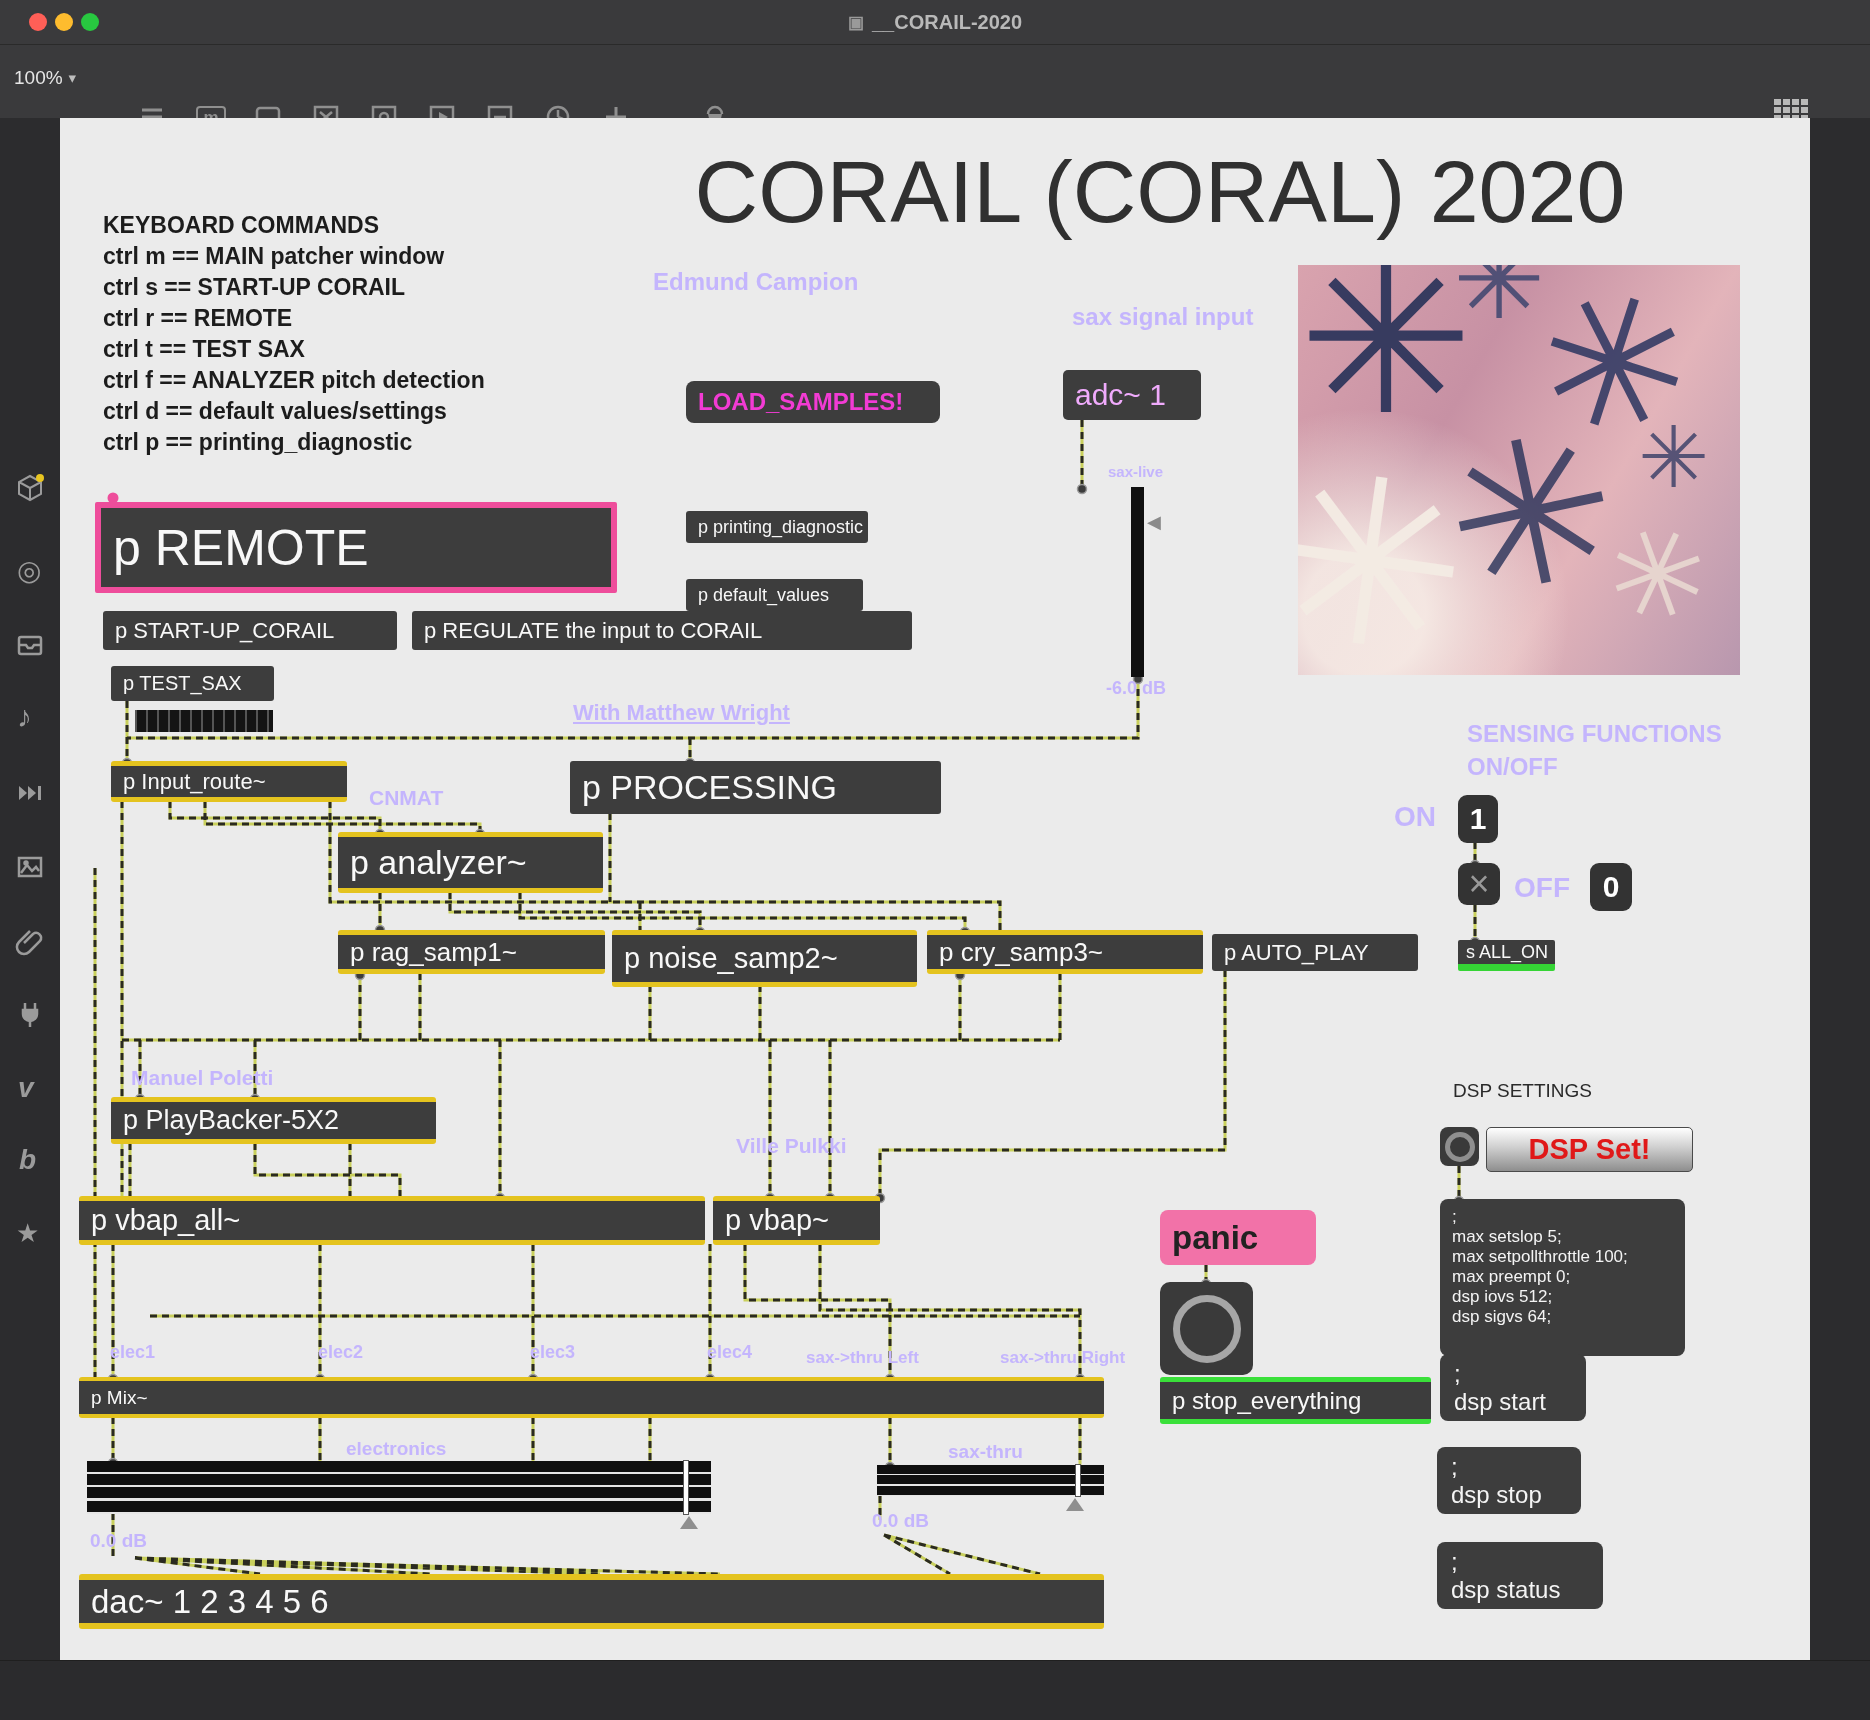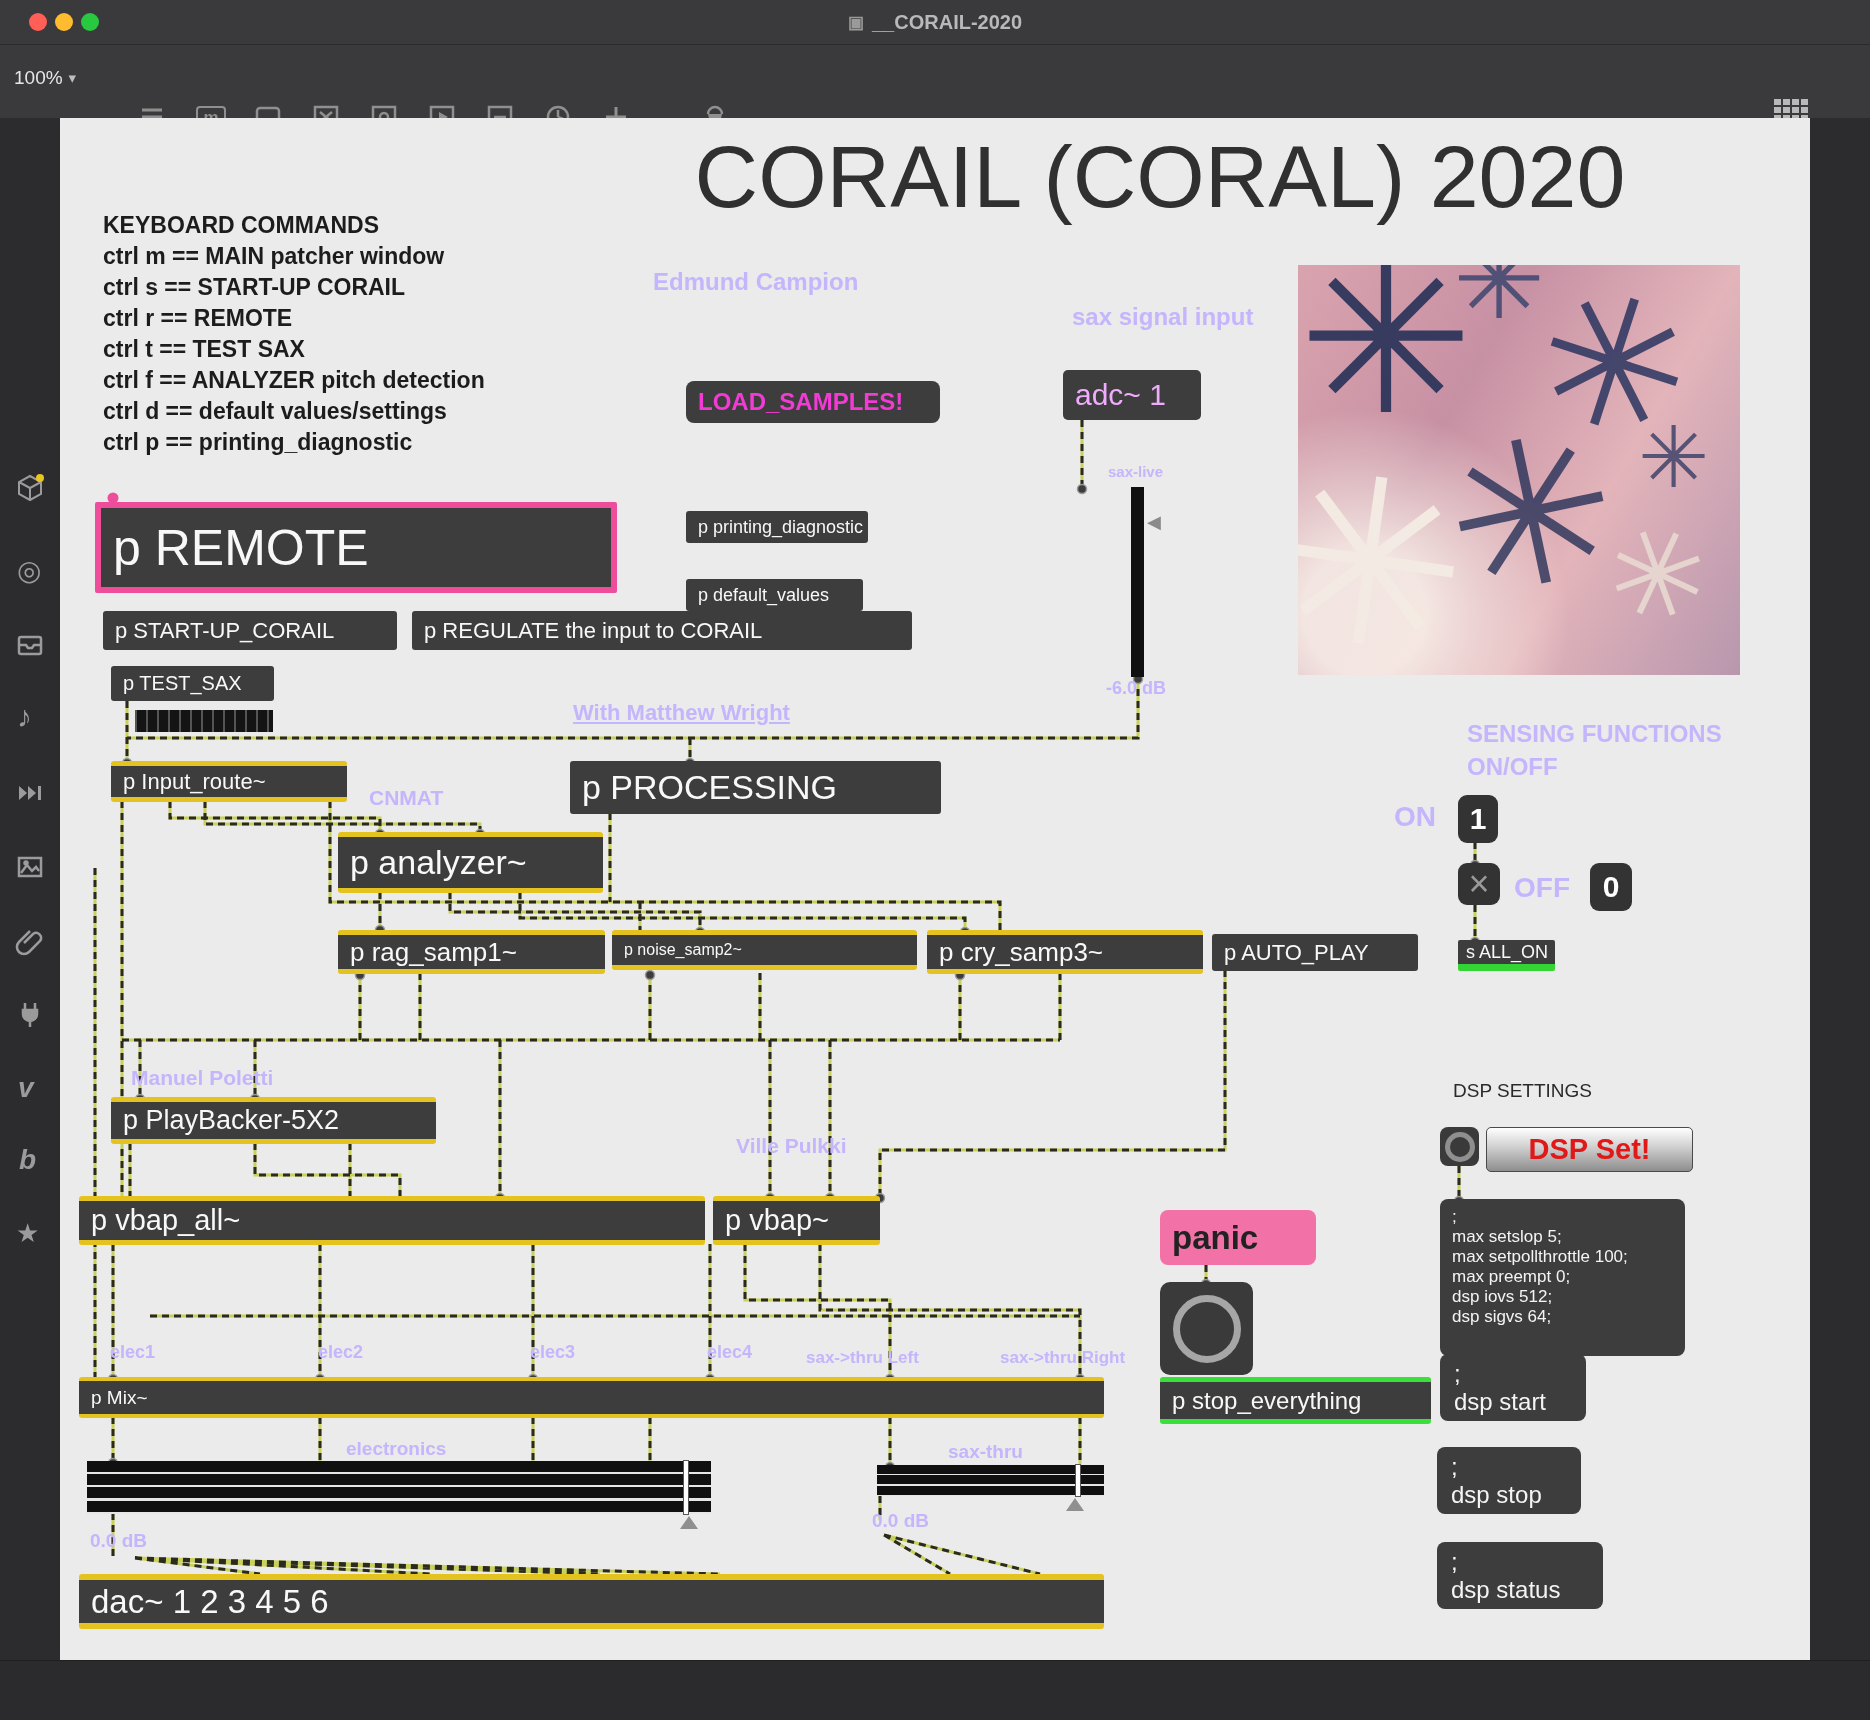--- a/index.html
+++ b/index.html
@@ -19,21 +19,21 @@
   .icon{position:absolute;color:#9b9b9b;display:flex;align-items:center;justify-content:center;}
   .boxicon{border:2px solid #8f8f8f;border-radius:4px;color:#8f8f8f;font-size:17px;font-weight:700;width:26px;height:20px;}
   
   .canvas{position:absolute;left:60px;top:118px;width:1750px;height:1542px;background:#ebebeb;}
   .cords{position:absolute;left:0;top:0;width:1870px;height:1720px;pointer-events:none;}
   .obj{position:absolute;background:#3d3d3d;color:#f8f8f8;display:flex;align-items:center;
        padding:0 12px;border-radius:3px;box-sizing:border-box;white-space:nowrap;overflow:hidden;}
   .ybox{border-top:5px solid #e4c31f;border-bottom:5px solid #e4c31f;}
   .msg{border-radius:8px;}
   .lbl{position:absolute;color:#c4b5fd;font-weight:700;white-space:nowrap;}
-  .thin{font-weight:400;}
+  .thin{font-weight:400;margin-top:15px;}
   .vslider{position:absolute;background:#101010;}
   .multislider{position:absolute;}
   .posline{position:absolute;top:0;bottom:0;width:4px;background:#ffffff;box-shadow:0 0 0 1px #555;}
   .tri-up{position:absolute;width:0;height:0;border-left:9px solid transparent;border-right:9px solid transparent;border-bottom:13px solid #8f8f8f;}
   .toggle{position:absolute;background:#333;border-radius:9px;color:#fff;display:flex;align-items:center;justify-content:center;font-weight:700;}
   .bang{position:absolute;background:#3a3a3a;border-radius:10px;display:flex;align-items:center;justify-content:center;}
   .bang-circle{width:54px;height:54px;border:7px solid #a6a6a6;border-radius:50%;}
   .dspset{position:absolute;background:linear-gradient(180deg,#ffffff 0%,#cfcfcf 45%,#8e8e8e 100%);
           border:1px solid #4a4a4a;border-radius:5px;color:#e01818;font-weight:700;
           display:flex;align-items:center;justify-content:center;}
@@ -328,21 +328,21 @@
   <div class="obj" style="left:111px;top:666px;width:163px;height:35px;font-size:20px;">p TEST_SAX</div>
   <div class="multislider" style="left:135px;top:710px;width:138px;height:22px;background:repeating-linear-gradient(90deg,#555 0 2px,#141414 2px 11px);"></div>
   <div class="obj" style="left:686px;top:511px;width:182px;height:32px;font-size:18px;">p printing_diagnostic</div>
   <div class="obj" style="left:686px;top:561px;width:177px;height:32px;font-size:18px;margin-top:18px;">p default_values</div>
   <div class="lbl" style="left:573px;top:700px;font-size:22px;text-decoration:underline;">With Matthew Wright</div>
   <div class="obj ybox" style="left:111px;top:761px;width:236px;height:41px;font-size:22px;">p Input_route~</div>
   <div class="lbl" style="left:369px;top:786px;font-size:21px;">CNMAT</div>
   <div class="obj" style="left:570px;top:761px;width:371px;height:53px;font-size:34px;">p PROCESSING</div>
   <div class="obj ybox" style="left:338px;top:832px;width:265px;height:61px;font-size:34px;">p analyzer~</div>
   <div class="obj ybox" style="left:338px;top:930px;width:267px;height:44px;font-size:26px;">p rag_samp1~</div>
-  <div class="obj ybox" style="left:612px;top:930px;width:305px;height:40px;font-size:16px;">p noise_samp2~</div>
+  <div class="obj ybox" style="left:612px;top:930px;width:305px;height:57px;font-size:29px;">p noise_samp2~</div>
   <div class="obj ybox" style="left:927px;top:930px;width:276px;height:44px;font-size:26px;">p cry_samp3~</div>
   <div class="obj" style="left:1212px;top:934px;width:206px;height:37px;font-size:22px;">p AUTO_PLAY</div>
 
   <div class="lbl" style="left:1467px;top:717px;font-size:24px;line-height:33px;">SENSING FUNCTIONS</div>
   <div class="lbl" style="left:1467px;top:750px;font-size:24px;line-height:33px;">ON/OFF</div>
   <div class="lbl" style="left:1394px;top:801px;font-size:28px;">ON</div>
   <div class="toggle" style="left:1458px;top:795px;width:40px;height:48px;font-size:30px;">1</div>
   <div class="toggle" style="left:1458px;top:863px;width:42px;height:42px;font-size:36px;color:#999;font-weight:400;">×</div>
   <div class="lbl" style="left:1514px;top:872px;font-size:28px;">OFF</div>
   <div class="toggle" style="left:1590px;top:863px;width:42px;height:48px;font-size:30px;">0</div>

